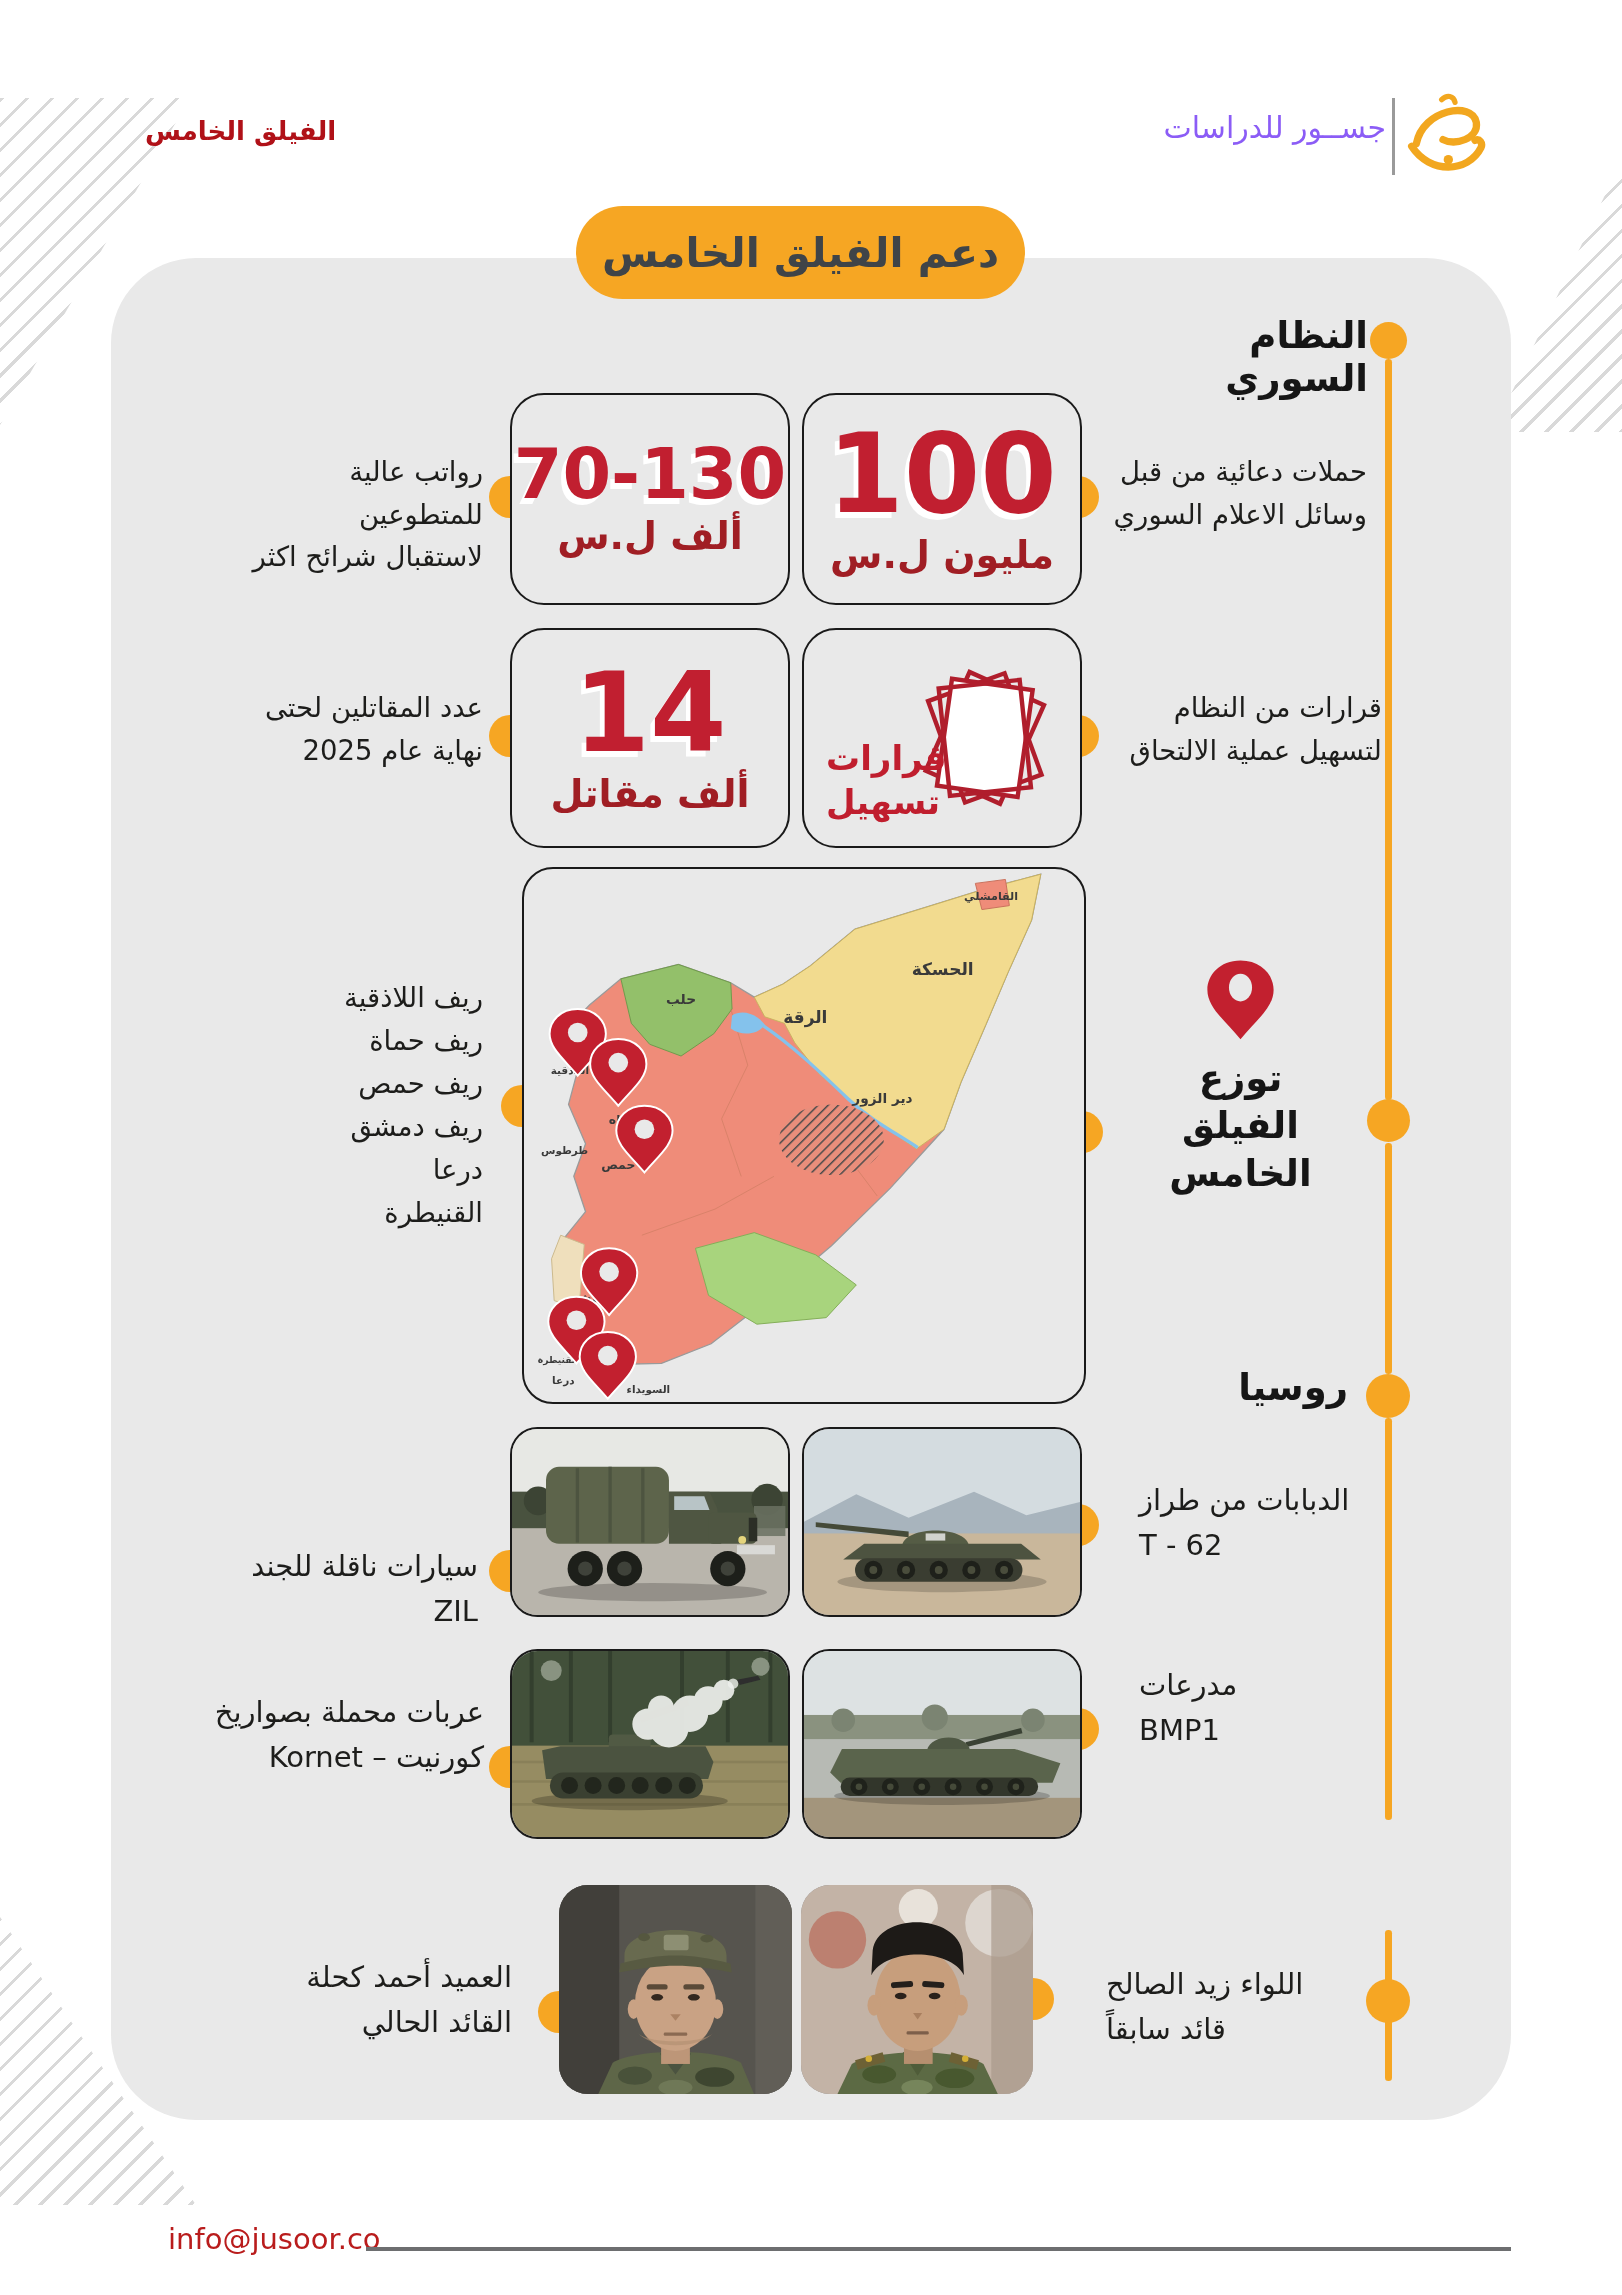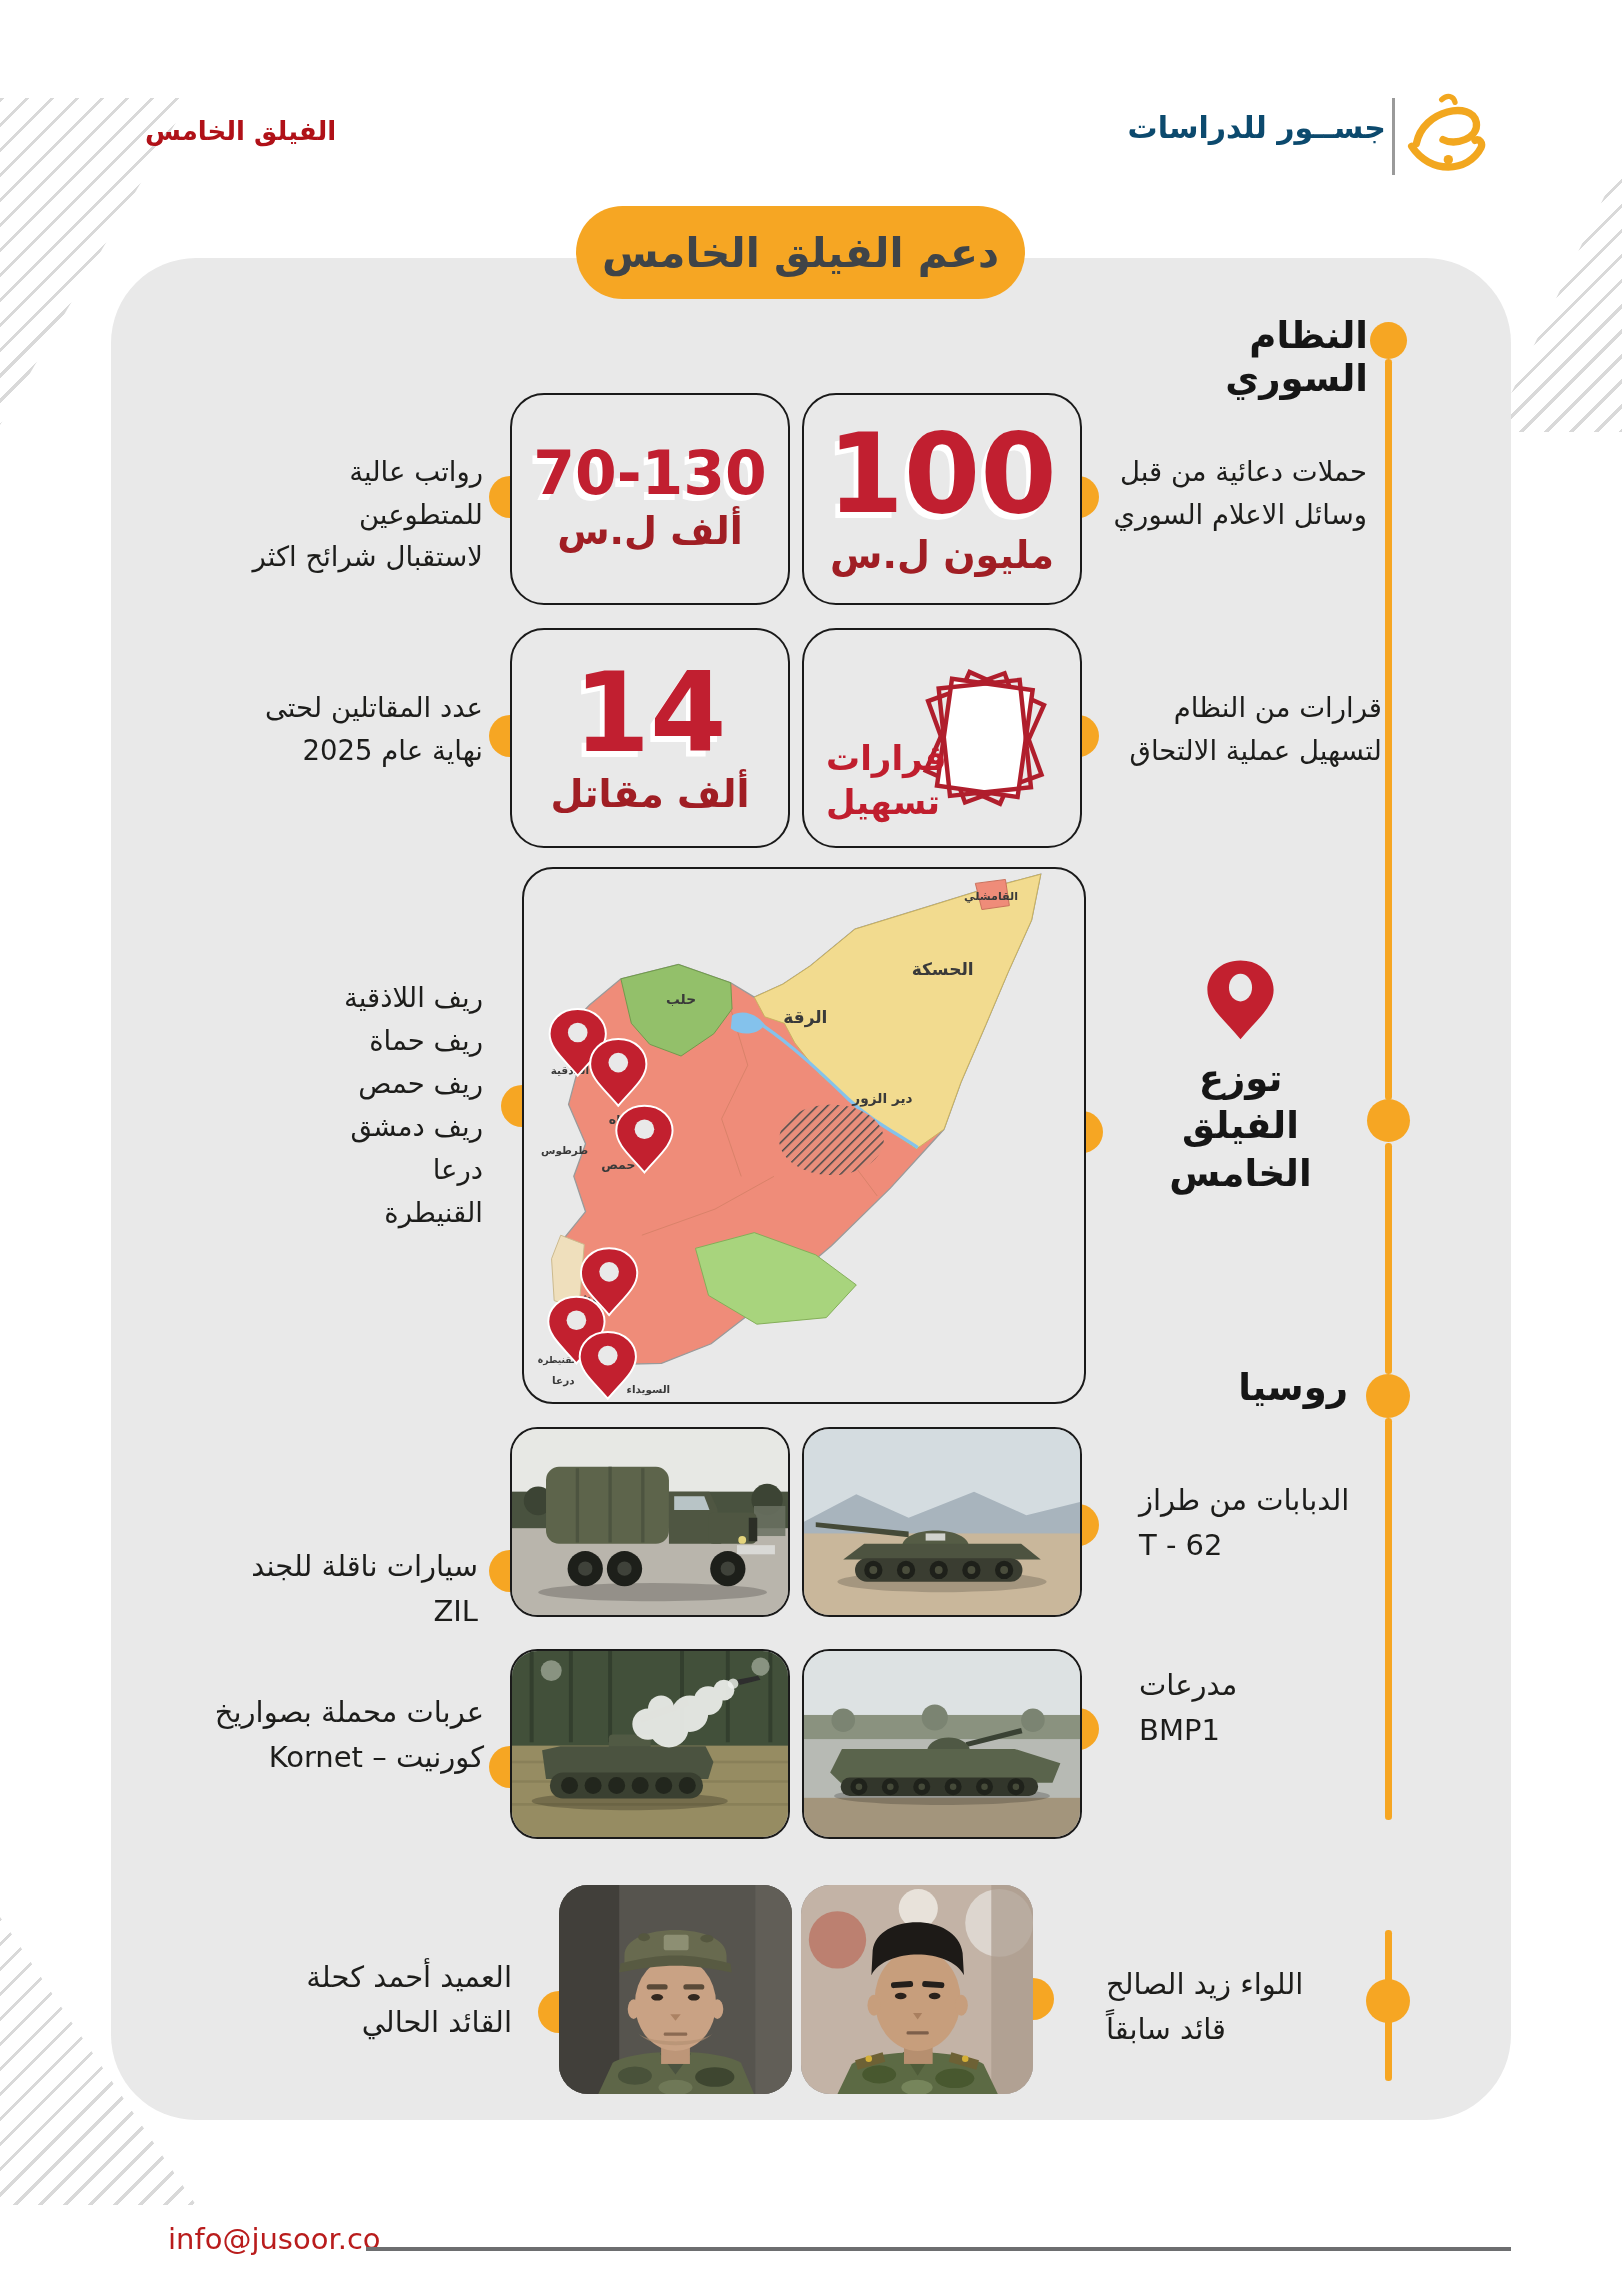--- a/index.html
+++ b/index.html
@@ -8,21 +8,21 @@
   .abs{position:absolute;}
 
   
   .stripes{position:absolute;background:repeating-linear-gradient(135deg,#d9d9d9 0 3.3px,transparent 3.3px 17.7px);}
   #stripes-tl{left:0;top:98px;width:190px;height:327px;clip-path:polygon(0 0,100% 0,0 100%);}
   #stripes-tr{left:1493px;top:157px;width:130px;height:275px;clip-path:polygon(100% 0,100% 100%,0 100%);}
   #stripes-bl{left:0;top:1917px;width:196px;height:288px;clip-path:polygon(0 0,100% 100%,0 100%);}
 
   
   .site-label{left:145px;top:116px;font-size:26px;font-weight:bold;color:#B01118;}
-  .logo-text{right:237px;top:110px;font-size:30px;font-weight:bold;color:#0c4a6e;letter-spacing:-0.7px;}
+  .logo-text{right:237px;top:110px;font-size:30px;font-weight:normal;color:#8b5cf6;letter-spacing:-0.7px;}
   .logo-divider{left:1392px;top:98px;width:2.6px;height:77px;background:#9a9a9a;}
   .logo-mark{left:1407px;top:84px;width:80px;height:98px;}
 
   
   .container{left:111px;top:258px;width:1400px;height:1862px;background:#E9E9E9;border-radius:85px;}
 
   
   .badge{left:576px;top:206px;width:449px;height:93px;border-radius:47px;background:#F6A623;
          display:flex;align-items:center;justify-content:center;z-index:5;}
   .badge span{font-size:41px;font-weight:bold;color:#3F4448;}
@@ -31,21 +31,21 @@
   .tl-seg{width:6.5px;background:#F6A623;border-radius:3.3px;z-index:2;}
   .tl-dot{background:#F6A623;border-radius:50%;z-index:2;}
 
   
   .sec-header{font-size:37px;font-weight:bold;color:#161616;z-index:3;}
 
   
   .card{background:#E9E9E9;border:2px solid #1a1a1a;border-radius:34px;z-index:2;
         display:flex;flex-direction:column;align-items:center;justify-content:center;}
   .stat-value{font-size:110px;line-height:.95;font-weight:bold;color:#C11F30;text-shadow:-4.6px 5.9px 0 #ffffff;}
-  .stat-value.mid{font-size:60px;}
+  .stat-value.mid{font-size:70px;}
   .stat-unit{font-size:38px;font-weight:bold;color:#A01E24;margin-top:6.5px;}
 
   
   .decision-card{position:absolute;background:#E9E9E9;border:2px solid #1a1a1a;border-radius:34px;z-index:2;}
   .decision-title{position:absolute;right:auto;left:22px;bottom:22px;color:#C01E2E;font-size:34px;
                   font-weight:bold;line-height:1.3;text-align:left;z-index:3;}
 
   
   .lbl{font-size:27.5px;line-height:1.55;color:#1d1d1b;z-index:3;}
   .lbl.big{font-size:29px;}

